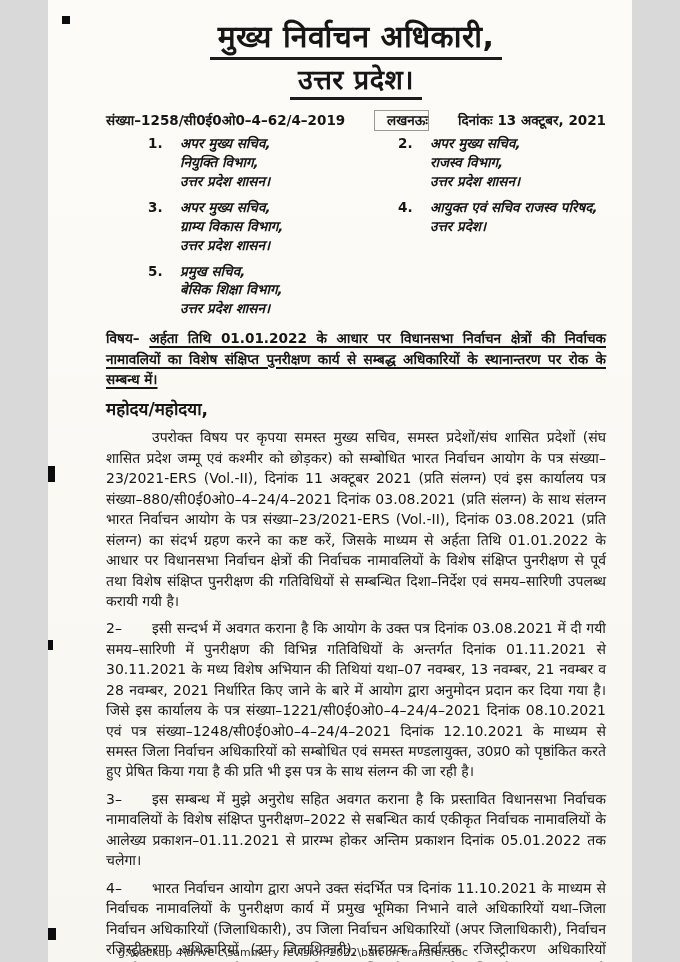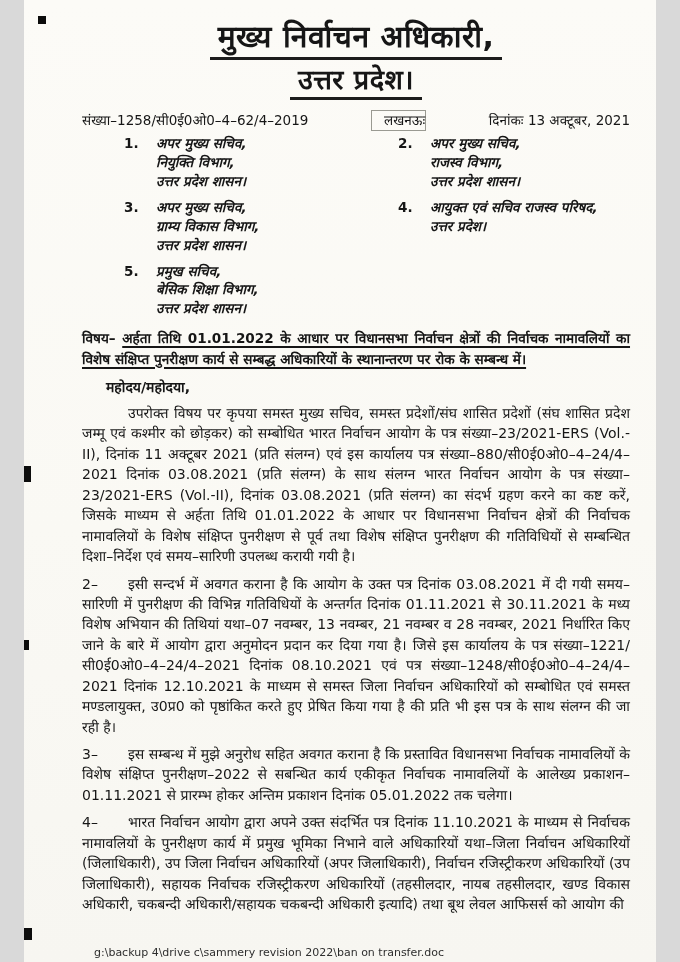--- a/index.html
+++ b/index.html
@@ -1,18 +1,18 @@
 <!DOCTYPE html>
 <html><head>
 <meta charset="utf-8">
 <style>
   html, body { margin: 0; padding: 0; background: #d9d9d9; }
   .page {
     position: relative;
-    width: 632px;
+    width: 584px;
     height: 962px;
     margin: 0 auto;
     background: linear-gradient(180deg, #fcfbf7 0%, #faf9f4 55%, #f7f6f1 100%);
     font-family: "DejaVu Sans", "Liberation Sans", sans-serif;
     color: #161616;
     overflow: hidden;
     box-sizing: border-box;
   }
   .content { padding: 10px 26px 0 58px; }
 
@@ -26,21 +26,21 @@
   }
   .t1 { font-size: 30px; line-height: 1.25; }
   .t2 { font-size: 27px; line-height: 1.25; margin-top: 3px; }
 
   .refrow {
     display: flex;
     justify-content: space-between;
     align-items: baseline;
     margin-top: 10px;
     font-size: 13.5px;
-    font-weight: 400;
+    font-weight: 700;
   }
   .place-box { border: 1px solid #9a9a92; padding: 0 0 1px 12px; }
 
   .salutation { margin-top: 5px; font-size: 13.5px; font-weight: 600; }
 
   .addr-grid {
     display: grid;
     grid-template-columns: 1fr 1fr;
     row-gap: 7px;
     margin-top: 3px;
@@ -58,21 +58,21 @@
     line-height: 1.5;
     text-align: justify;
   }
   .subject .stext {
     text-decoration: underline;
     text-decoration-thickness: 1.5px;
     text-underline-offset: 3px;
     margin-top: 12px;
   }
 
-  .greeting { margin-top: 8px; font-size: 14px; font-weight: 600; margin-left: 24px; }
+  .greeting { margin-top: 8px; font-size: 17px; font-weight: 600; }
 
   .body-para {
     font-size: 14px;
     line-height: 1.46;
     text-align: justify;
     margin: 7px 0 0 0;
     font-weight: 500;
   }
   .body-para.first { text-indent: 46px; }
   .para-num { display: inline-block; width: 46px; text-indent: 0; }

